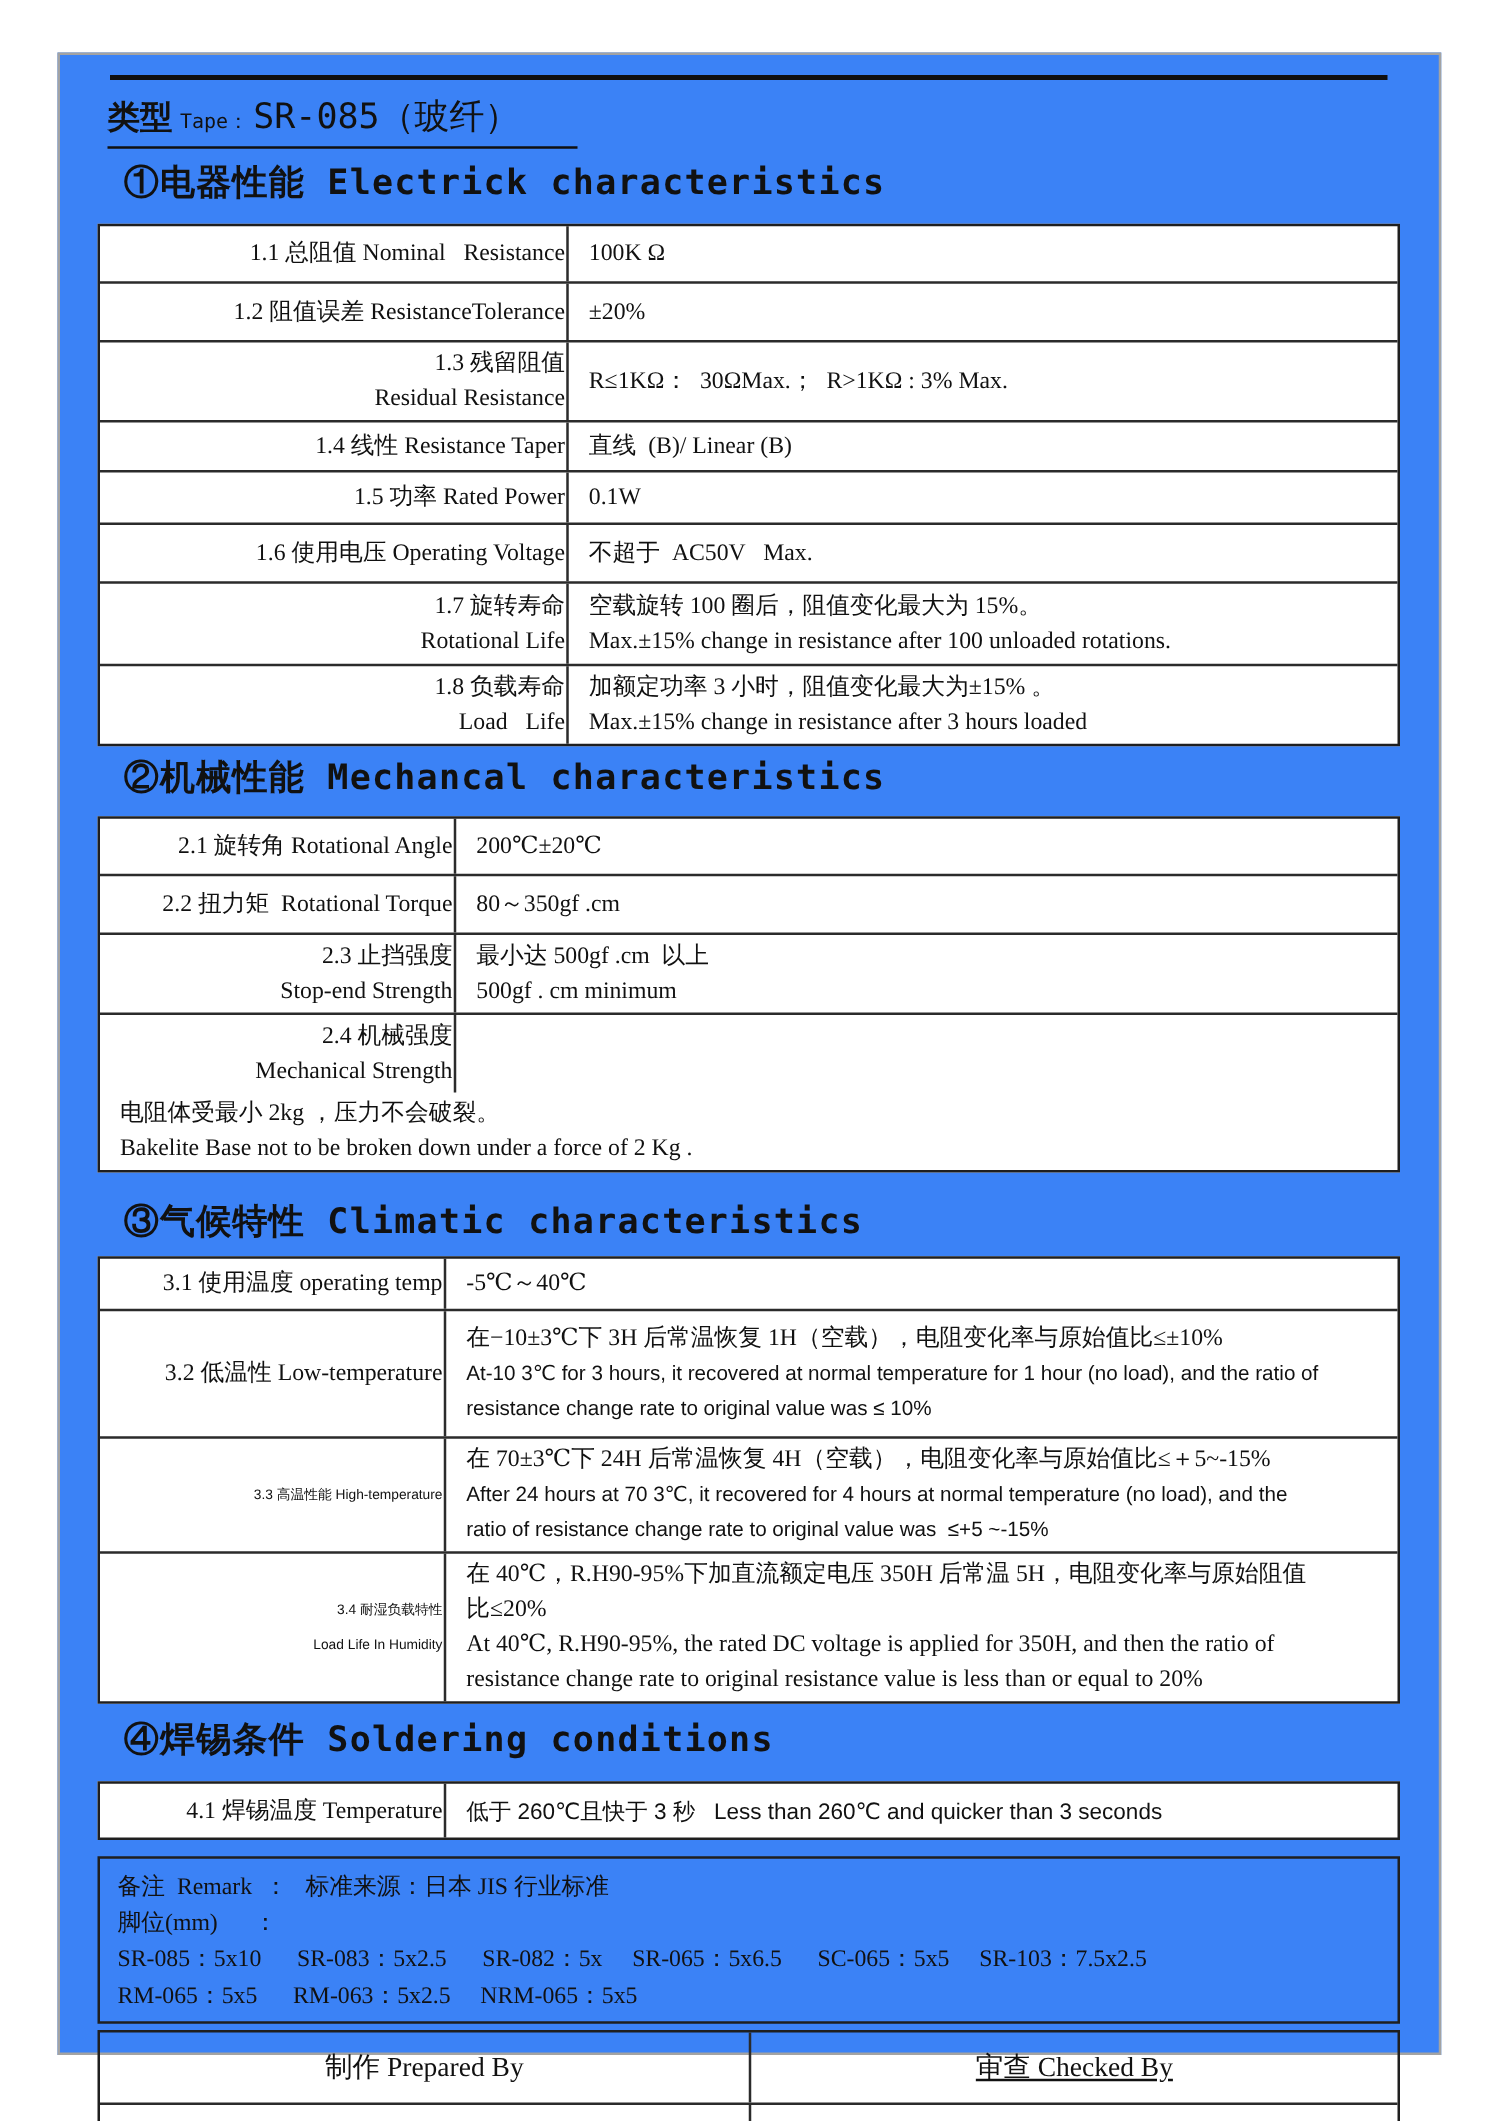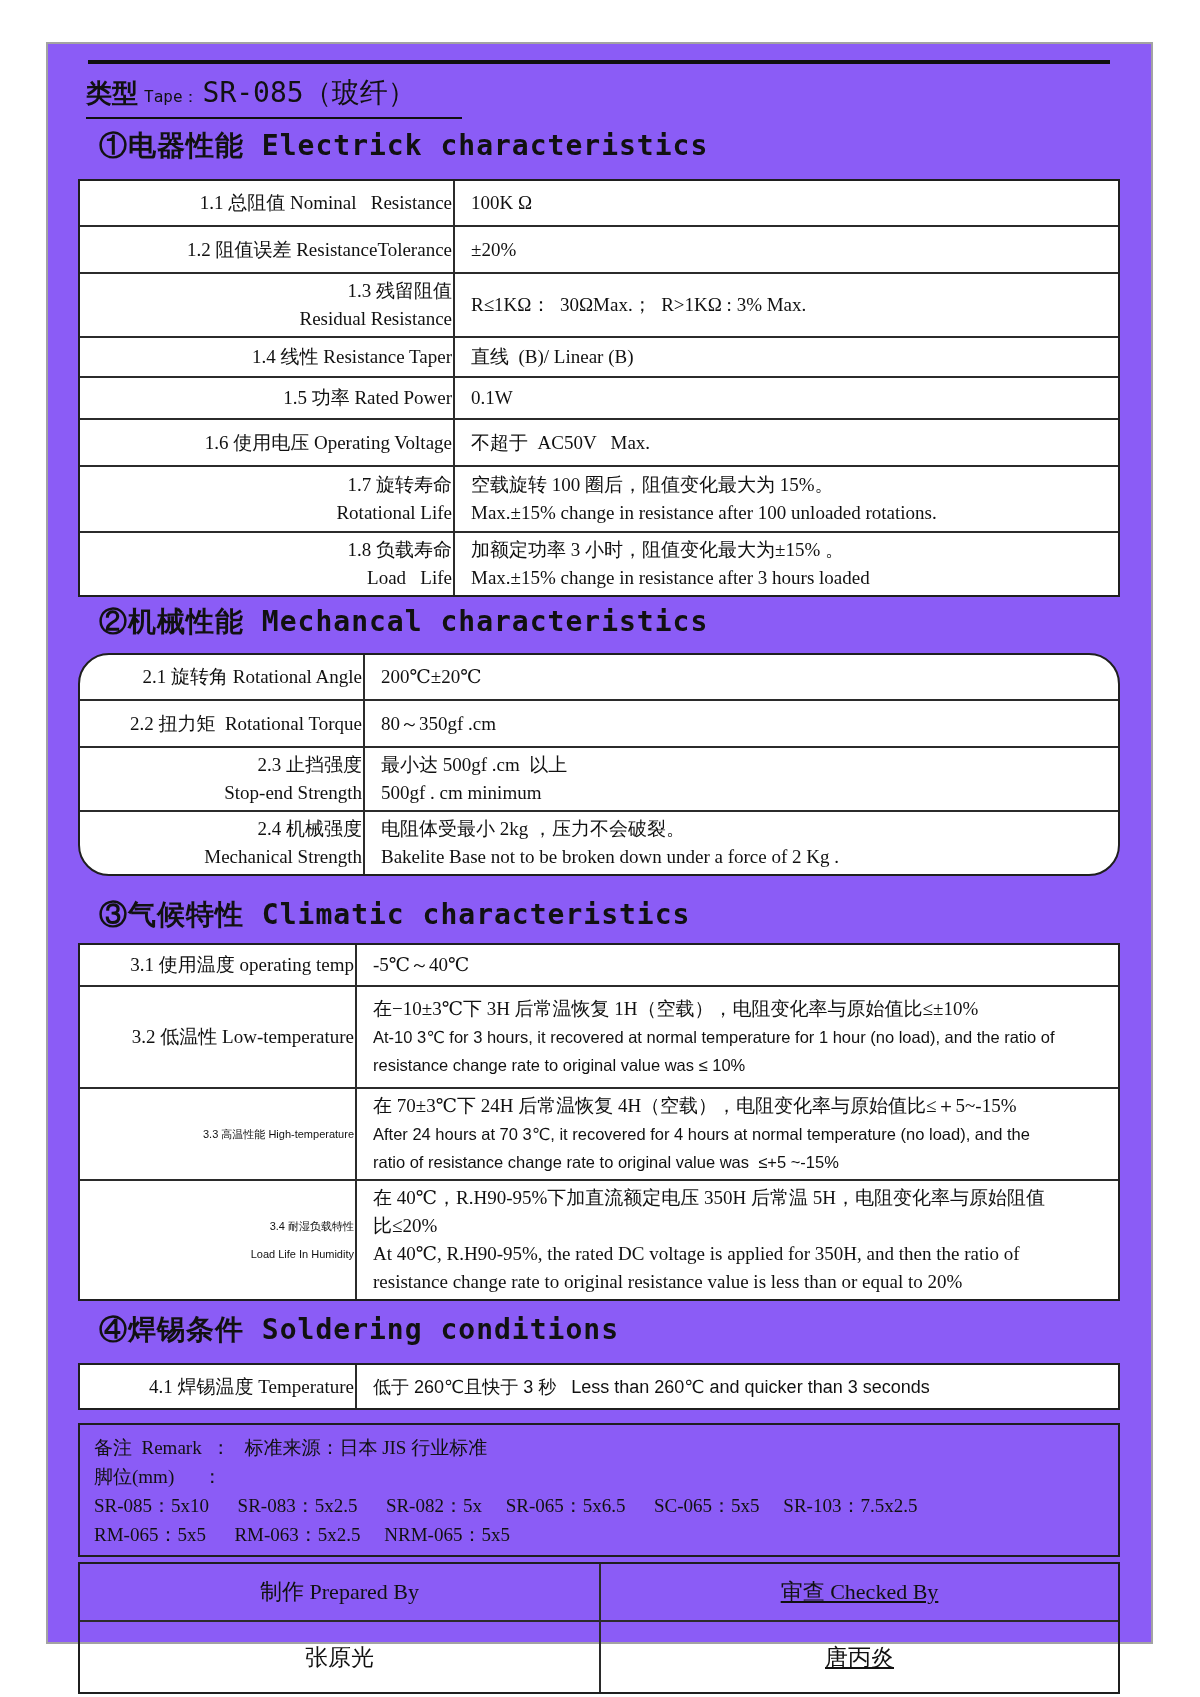--- a/index.html
+++ b/index.html
@@ -1,52 +1,52 @@
 <!DOCTYPE html>
 <html><head>
 <meta charset="utf-8">
 <style>
   html,body{margin:0;padding:0;background:#ffffff;}
   body{width:1200px;height:1697px;position:relative;overflow:hidden;color:#111;
        font-family:"Liberation Serif","DejaVu Serif",serif;}
   .frame{position:absolute;left:46px;top:42px;width:1107px;height:1602px;
-         border:2px solid #a3a3a3;box-sizing:border-box;padding:14px 31px 0 30px;background:#8b5cf6;}
+         border:2px solid #a3a3a3;box-sizing:border-box;padding:14px 31px 0 30px;background:#3b82f6;}
   .top-rule{height:4px;background:#101010;margin:2px 10px 0 10px;}
   .doc-title{display:inline-block;margin:10px 0 0 8px;border-bottom:2px solid #101010;
              padding:0 46px 5px 0;white-space:pre-wrap;}
   .t-zh{font-size:26px;font-weight:bold;font-family:"Liberation Serif","DejaVu Serif",serif;}
   .t-tape{font-size:16px;font-family:"DejaVu Sans Mono","Liberation Mono",monospace;margin:0 4px 0 6px;}
   .t-model{font-size:28px;font-family:"DejaVu Sans Mono","Liberation Mono",monospace;}
   .sec-heading{font-size:28px;font-weight:bold;letter-spacing:1px;margin:10px 0 0 21px;height:34px;
                line-height:34px;font-family:"DejaVu Sans Mono","Liberation Mono",monospace;}
   .sec-heading.h2{margin-top:8px;}
   .sec-heading.h3{margin-top:22px;}
   .sec-heading.h4{margin-top:12px;}
   .spec-table{border:2px solid #1f1f1f;background:#fff;}
   .spec-table.t1{margin-top:16px;}
-  .spec-table.t2{margin-top:14px;border-radius:31px;}
+  .spec-table.t2{margin-top:14px;}
   .spec-table.t3{margin-top:11px;}
   .spec-table.t4{margin-top:16px;}
   .trow{display:flex;border-top:2px solid #2b2b2b;align-items:stretch;}
   .trow:first-child{border-top:none;}
   .cell{display:flex;flex-direction:column;justify-content:center;box-sizing:border-box;}
   .lbl{border-right:2px solid #2b2b2b;padding:3px 1px 3px 13px;flex:none;text-align:right;}
   .val{flex:1;padding:3px 8px 3px 16px;}
   .t1 .lbl{width:375px;}
   .t2 .lbl{width:285px;}
   .t3 .lbl,.t4 .lbl{width:277px;}
   .lline,.vline{font-size:19px;line-height:28px;white-space:pre-wrap;}
   .lline:empty,.vline:empty{display:none;}
   .sub{padding-left:30px;}
   .sans{font-family:"Liberation Sans","DejaVu Sans",sans-serif;font-size:16.5px;}
   .sans-big{font-family:"Liberation Sans","DejaVu Sans",sans-serif;font-size:18px;}
   .sans-label .lline{font-family:"Liberation Sans","DejaVu Sans",sans-serif;font-size:11px;}
   .rh38{min-height:38px;} .rh40{min-height:40px;} .rh43{min-height:43px;}
   .rh44{min-height:44px;} .rh45{min-height:45px;} .rh56{min-height:56px;}
-  .rh58{min-height:58px;} .rh60{min-height:60px;} .rh61{min-height:61px;}
+  .rh58{min-height:58px;} .rh60{min-height:60px;} .rh61{min-height:61px;flex-direction:column;}
   .rh62{min-height:62px;} .rh64{min-height:64px;} .rh70{min-height:70px;}
   .rh90{min-height:90px;} .rh100{min-height:100px;} .rh117{min-height:117px;}
   .remark-box{border:2px solid #1f1f1f;margin-top:13px;padding:8px 10px 6px 14px;}
   .remark-line{font-size:19px;line-height:29px;white-space:pre-wrap;}
   .signoff{border:2px solid #1f1f1f;margin-top:5px;}
   .so-row{display:flex;}
   .so-row + .so-row{border-top:2px solid #2b2b2b;}
   .so-cell{width:50%;box-sizing:border-box;display:flex;align-items:center;justify-content:center;}
   .so-cell + .so-cell{border-left:2px solid #2b2b2b;text-decoration:underline;}
   .so-head{font-size:22px;}

